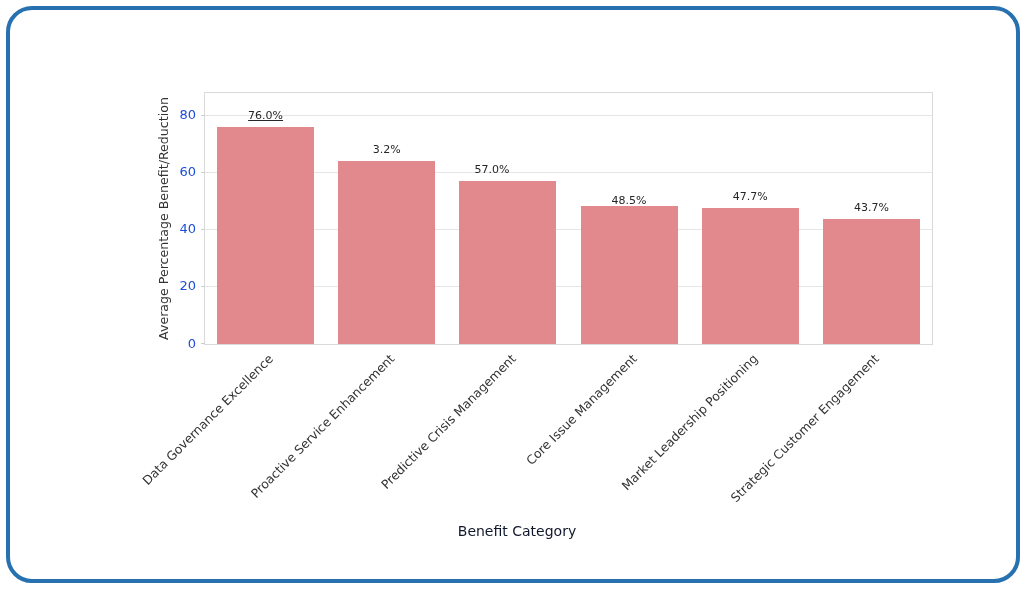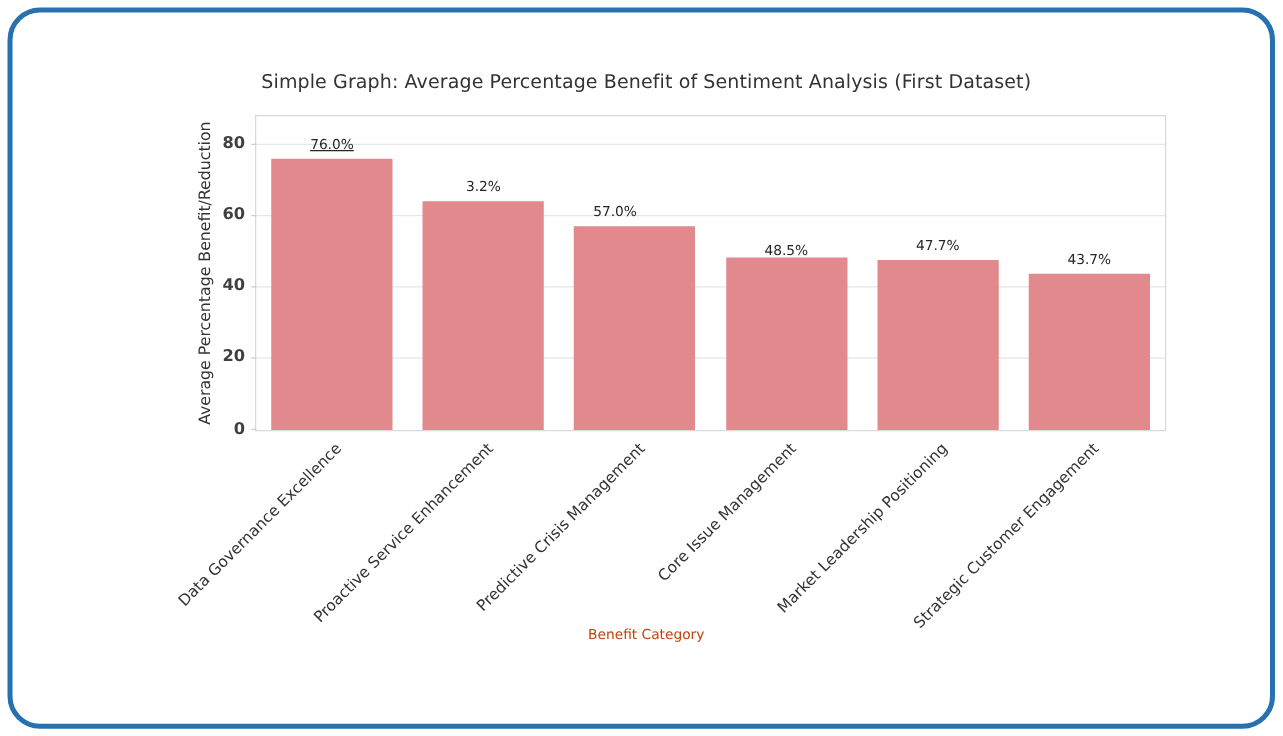--- a/index.html
+++ b/index.html
@@ -84,24 +84,23 @@
     text-align: center;
     transform: translateX(-50%);
   }
 
   
   .ytick-label {
     position: absolute;
     right: 100%;
     margin-right: 9px;
     font-size: 13px;
-    color: #404040;
+    color: #1d4ed8;
     transform: translateY(-50%);
     white-space: nowrap;
-    font-weight: bold;
   }
   .ytick-mark {
     position: absolute;
     right: 100%;
     width: 4px;
     height: 1px;
     background: #cccccc;
   }
 
   #ylabel {
@@ -135,36 +134,35 @@
   .xtick-wrap {
     position: absolute;
     top: 100%;
     height: 0;
     width: 0;
   }
 
   #xlabel {
     position: absolute;
     left: 0;
-    top: 491px;
-    width: 1014px;
-    text-align: center;
-    font-size: 11px;
-    color: #c2410c;
+    top: 513px;
+    width: 1014px;
+    text-align: center;
+    font-size: 14px;
+    color: #0f172a;
     white-space: nowrap;
   }
 </style>
 </head>
 <body>
 
 <div id="app">
   <div id="frame">
     <div id="figure">
 
-      <div id="chart-title">Simple Graph: Average Percentage Benefit of Sentiment Analysis (First Dataset)</div>
 
       <div id="ylabel">Average Percentage Benefit/Reduction</div>
 
       <div id="plot-area">
         <div id="gridlines">
             <div class="gridline" style="bottom: 57.0455px;"></div>
             <div class="gridline" style="bottom: 114.091px;"></div>
             <div class="gridline" style="bottom: 171.136px;"></div>
             <div class="gridline" style="bottom: 228.182px;"></div>
           </div>

